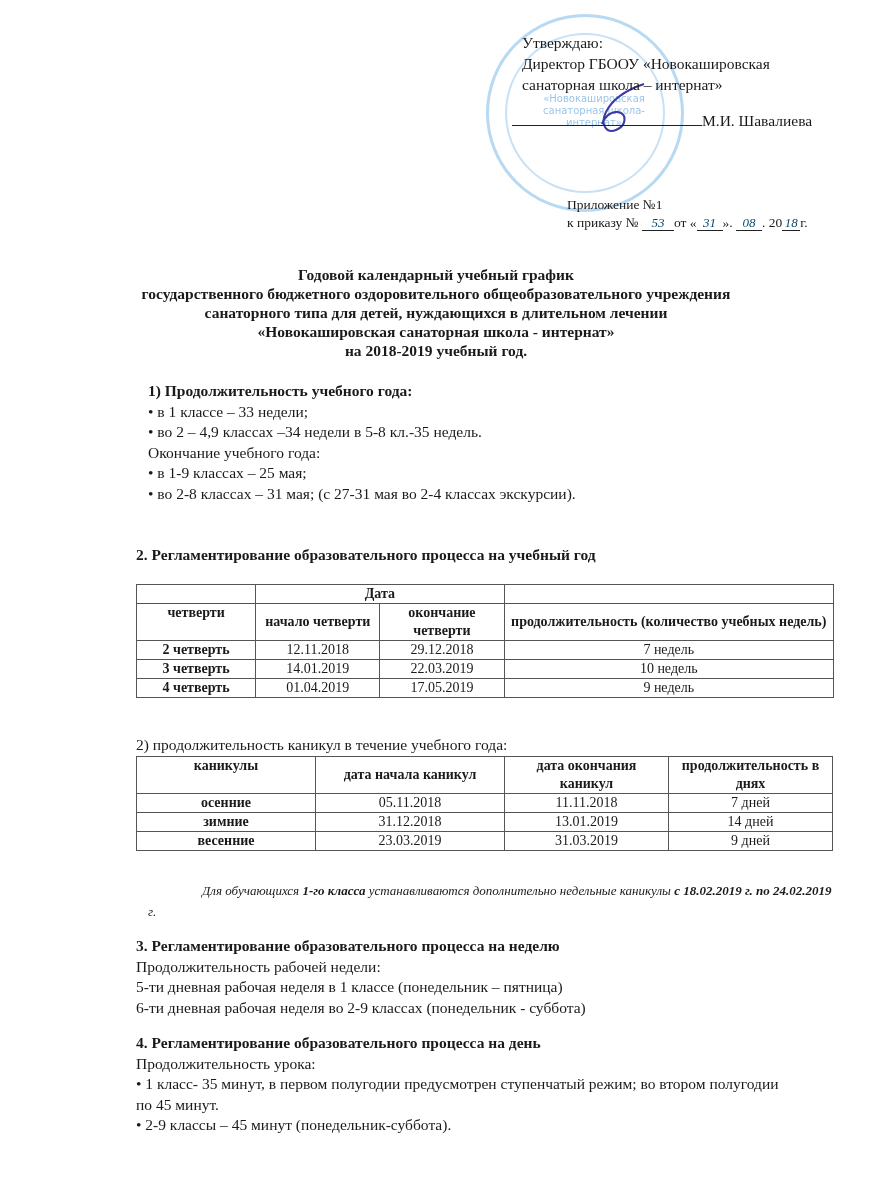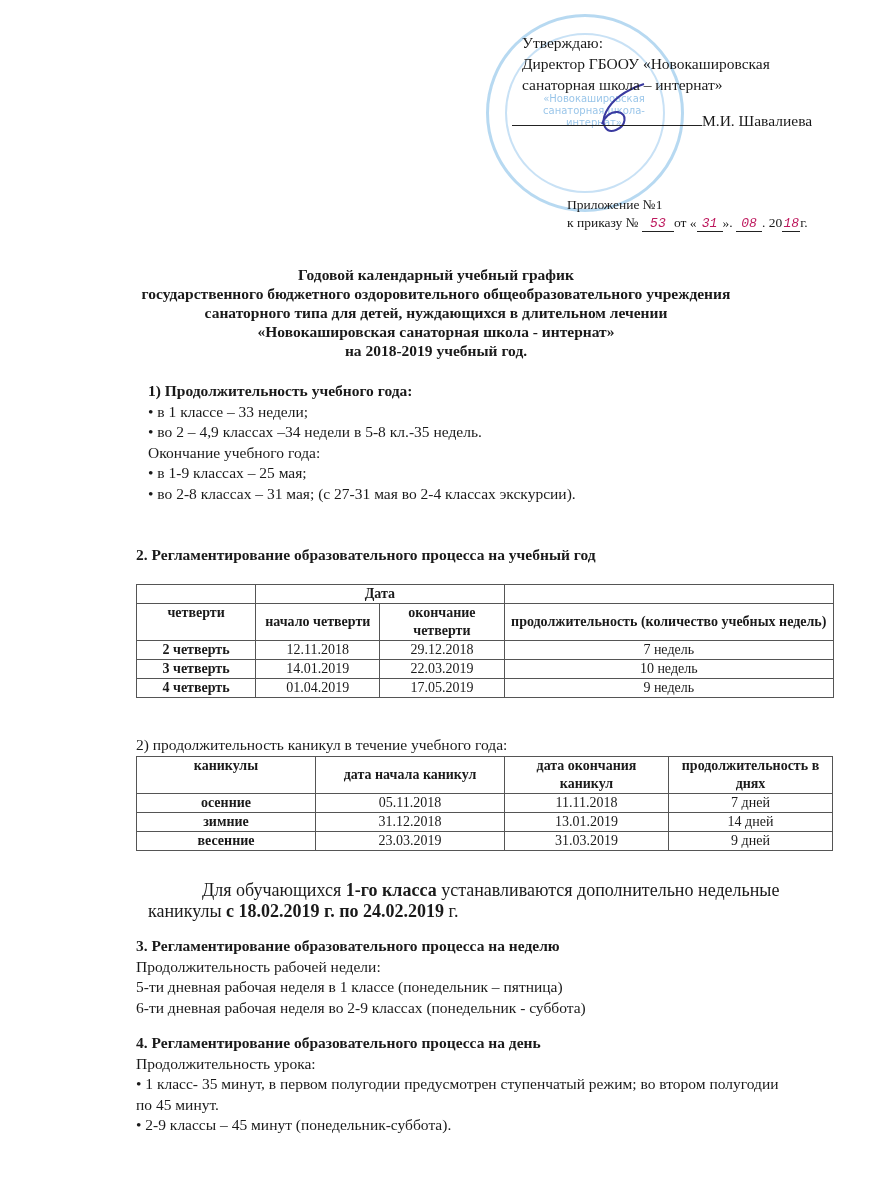--- a/index.html
+++ b/index.html
@@ -4,36 +4,36 @@
   <style>
     html, body { margin: 0; padding: 0; }
     body {
       width: 872px; height: 1200px; background: #ffffff; position: relative;
       font-family: "Liberation Serif", serif; color: #1a1a1a; overflow: hidden;
     }
     .abs { position: absolute; }
     .approve { left: 522px; top: 32px; font-size: 15.5px; line-height: 21px; }
     .approve .sign-line { display: inline-block; width: 190px; border-bottom: 1px solid #222; height: 16px; vertical-align: baseline; margin-left: -10px; }
     .appendix { left: 567px; top: 196px; font-size: 13.5px; line-height: 18px; }
-    .u { display: inline-block; border-bottom: 1px solid #222; text-align: center; font-family: Liberation Mono, monospace; font-style: italic; color: #be185d; font-size: 13px; line-height: 14px; }
+    .u { display: inline-block; border-bottom: 1px solid #222; text-align: center; font-family: Liberation Serif, serif; font-style: italic; color: #0c4a6e; font-size: 13px; line-height: 14px; }
     .stamp { left: 486px; top: 14px; width: 198px; height: 198px; border-radius: 50%; border: 3px solid rgba(96,170,225,0.45); box-sizing: border-box; }
     .stamp::before { content: ""; position: absolute; left: 16px; top: 16px; right: 16px; bottom: 16px; border-radius: 50%; border: 2px solid rgba(96,170,225,0.35); }
     .stamp-text { position: absolute; left: 50px; top: 76px; width: 110px; text-align: center; font-family: "DejaVu Sans", sans-serif; font-size: 10px; line-height: 12px; color: rgba(70,150,215,0.55); }
     .signature { left: 592px; top: 78px; width: 60px; height: 60px; }
     .title { left: 0; width: 872px; top: 265px; text-align: center; font-weight: bold; font-size: 15.5px; line-height: 19px; }
     .section { left: 148px; font-size: 15.5px; line-height: 20.5px; width: 690px; }
     .bold { font-weight: bold; }
     .bullet::before { content: "\2022\00a0"; }
     table { border-collapse: collapse; font-size: 14px; position: absolute; }
     td, th { border: 1px solid #555; padding: 0 4px; text-align: center; line-height: 18px; }
     th { font-weight: bold; }
     .t1 { left: 136px; top: 584px; width: 698px; }
     .t2 { left: 136px; top: 756px; width: 697px; }
     .rowlabel { font-weight: bold; }
-    .note { left: 148px; top: 880px; width: 690px; font-size: 18px; line-height: 21px; text-indent: 54px; }
+    .note { left: 148px; top: 880px; width: 690px; font-style: italic; font-size: 13px; line-height: 21px; text-indent: 54px; }
   </style>
 </head>
 <body>
 
 <div class="abs stamp">
   <div class="stamp-text">«Новокашировская санаторная школа- интернат»</div>
 </div>
 <svg class="abs signature" viewBox="0 0 60 60">
   <path d="M52 6 C40 10 22 18 14 34 C8 46 14 56 24 52 C34 48 36 36 26 34 C18 33 12 40 10 46" fill="none" stroke="#3a3aa0" stroke-width="2"></path>
 </svg>

